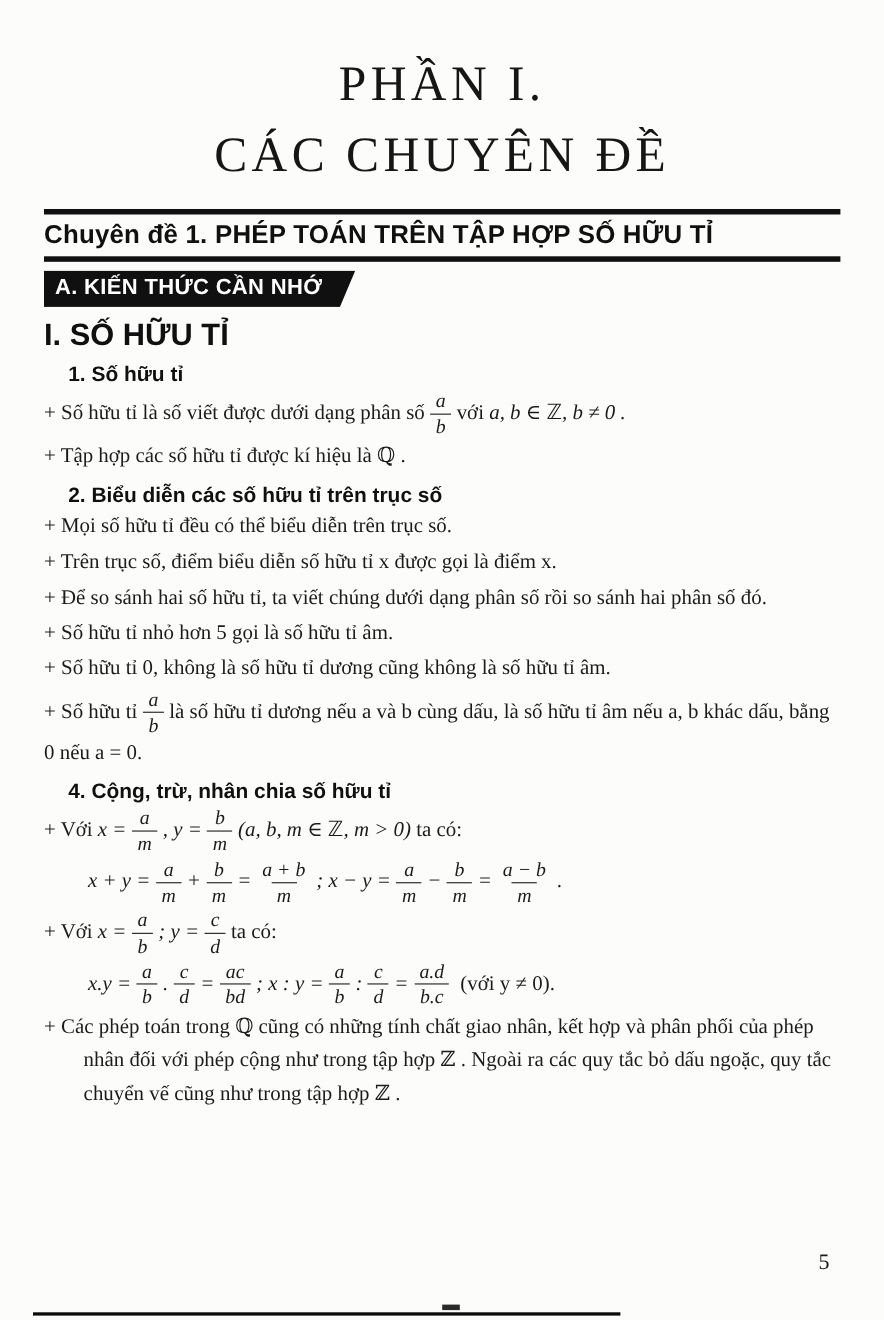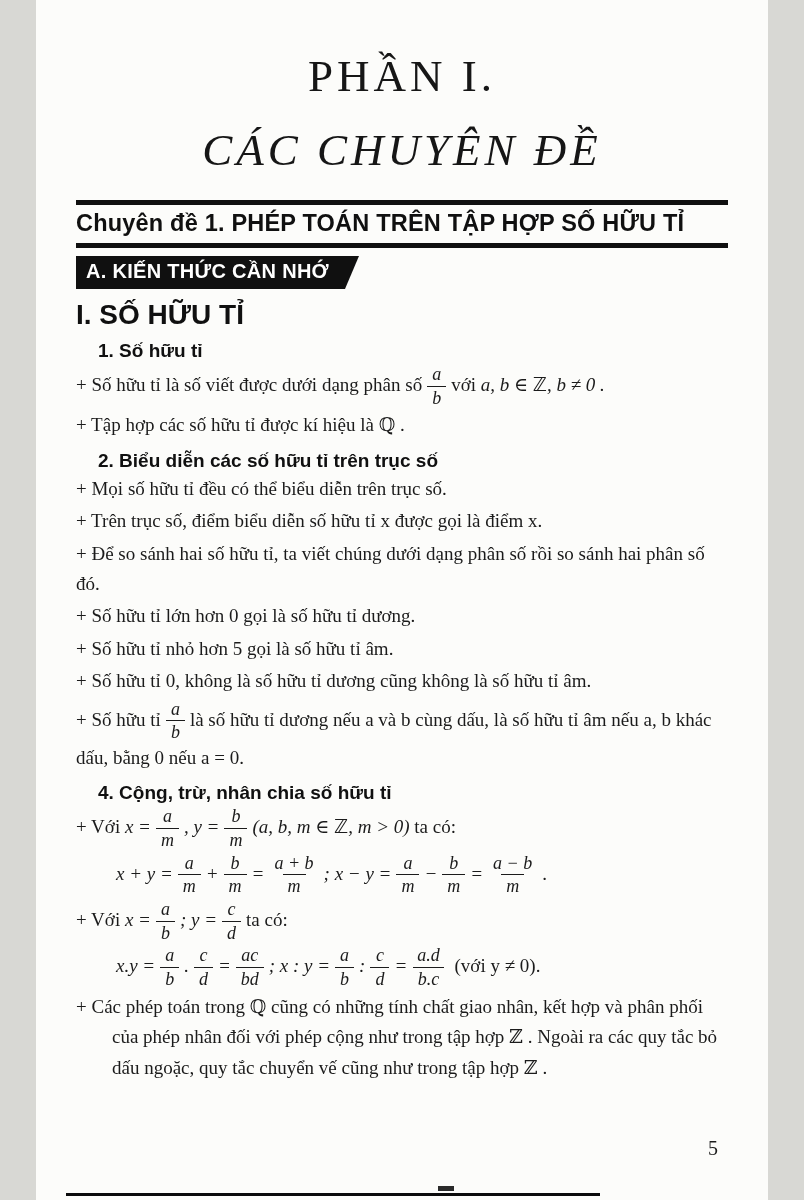--- a/index.html
+++ b/index.html
@@ -1,35 +1,35 @@
 <!DOCTYPE html>
 <html><head>
 <meta charset="utf-8">
 <style>
   html,body { margin:0; padding:0; background:#d8d8d4; }
   .sheet {
     position:relative;
-    width:732px; height:1200px;
+    width:804px; height:1200px;
     margin:0 auto;
     background:#fcfcfa;
     color:#1b1b1b;
     font-family:"Liberation Serif","DejaVu Serif","DejaVu Sans",serif;
     overflow:hidden;
     box-sizing:border-box;
     padding:44px 40px 0 40px;
   }
   .part-title {
     text-align:center;
     font-size:45px;
     font-weight:normal;
     letter-spacing:4px;
     margin:6px 0 0 0;
     color:#161616;
   }
-  .part-title.second { margin-top:22px;font-style:italic; }
+  .part-title.second { margin-top:12px; }
   .banner { margin-top:24px; }
   .rule { height:5px; background:#101010; }
   .banner-text {
     font-family:"Liberation Sans","DejaVu Sans",sans-serif;
     font-weight:bold;
     font-size:23.5px;
     color:#101010;
     padding:5px 0 6px 0;
     letter-spacing:0.2px;
   }
@@ -124,21 +124,20 @@
         <span class="num">a</span>
         <span class="den">b</span>
       </span><span>với</span> <span class="it">a, b ∈ ℤ, b ≠ 0 .</span></p>
   <p class="body">+ Tập hợp các số hữu tỉ được kí hiệu là ℚ .</p>
 
   <h3 class="sub">2. Biểu diễn các số hữu tỉ trên trục số</h3>
   <p class="body">+ Mọi số hữu tỉ đều có thể biểu diễn trên trục số.</p>
   <p class="body">+ Trên trục số, điểm biểu diễn số hữu tỉ x được gọi là điểm x.</p>
 
   <p class="body">+ Để so sánh hai số hữu tỉ, ta viết chúng dưới dạng phân số rồi so sánh hai phân số đó.</p>
-  <p class="body">+ Số hữu tỉ lớn hơn 0 gọi là số hữu tỉ dương.</p>
   <p class="body">+ Số hữu tỉ nhỏ hơn 5 gọi là số hữu tỉ âm.</p>
   <p class="body">+ Số hữu tỉ 0, không là số hữu tỉ dương cũng không là số hữu tỉ âm.</p>
   <p class="body"><span>+ Số hữu tỉ</span><span class="frac">
         <span class="num">a</span>
         <span class="den">b</span>
       </span><span>là số hữu tỉ dương nếu a và b cùng dấu, là số hữu tỉ âm nếu a, b khác dấu, bằng 0 nếu a = 0.</span></p>
 
   <h3 class="sub">4. Cộng, trừ, nhân chia số hữu tỉ</h3>
 
   <p class="body"><span>+ Với</span> <span class="it">x =</span><span class="frac">

